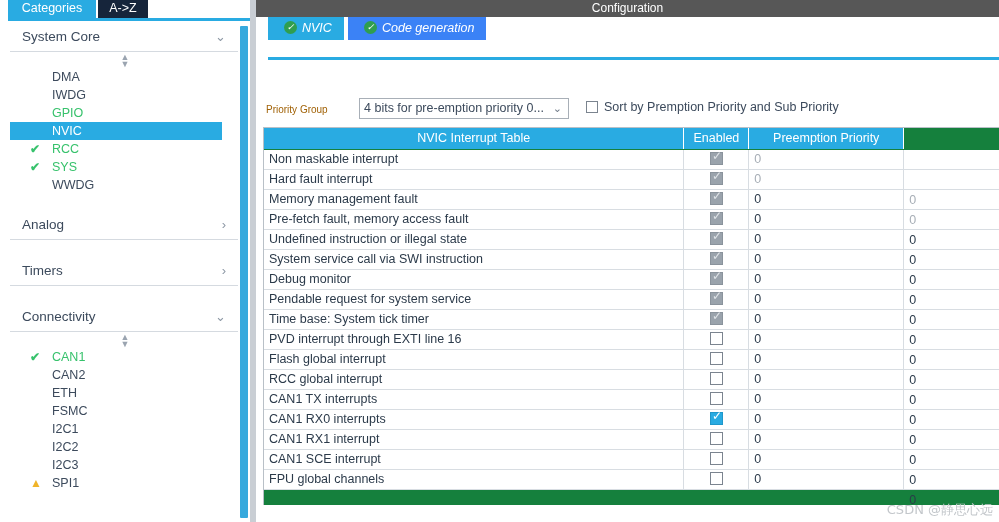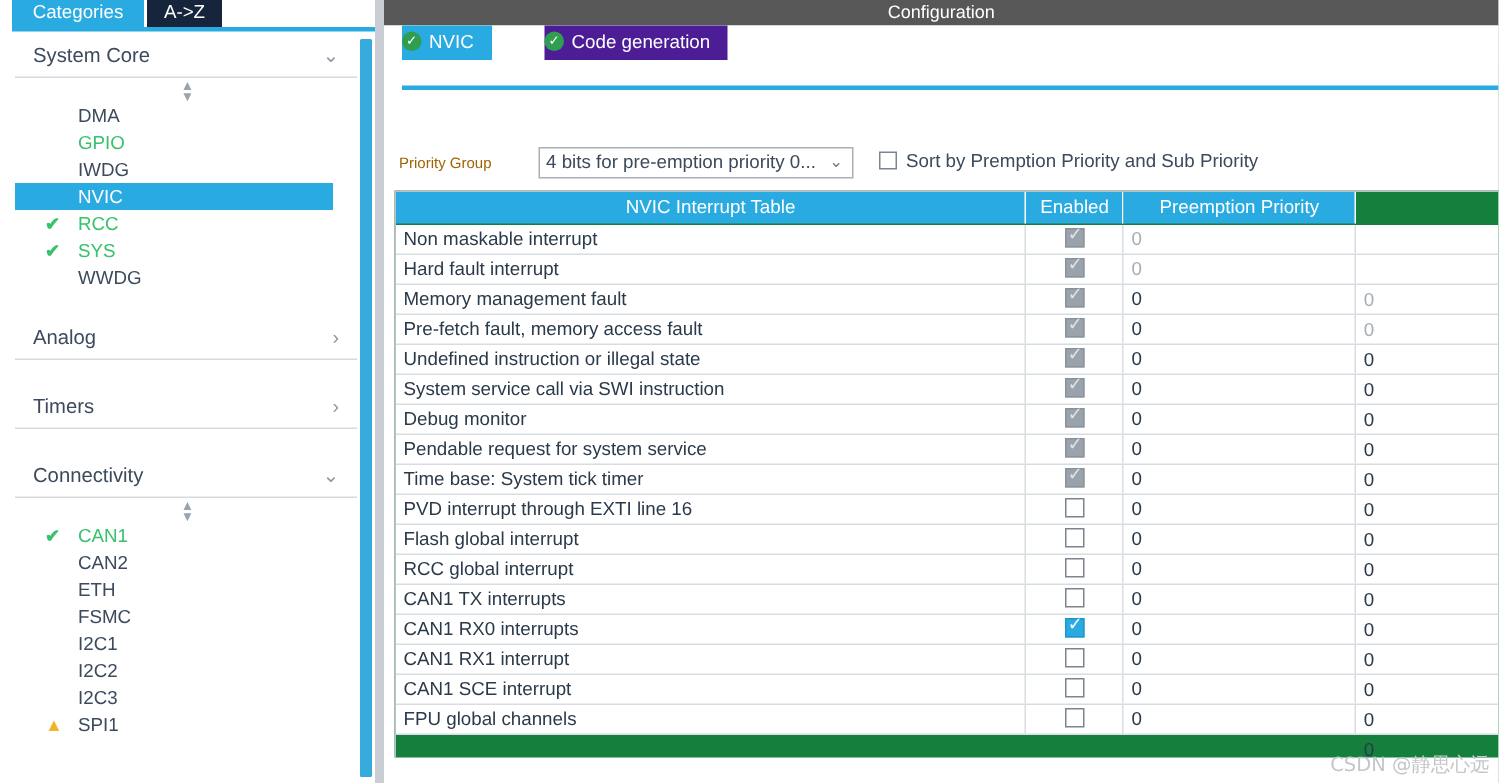--- a/index.html
+++ b/index.html
@@ -111,31 +111,31 @@
     position: absolute; left: 0; top: 0; width: 743px; height: 17px;
     background: #575757; color: #ffffff;
     font-size: 12px; text-align: center; line-height: 17px;
   }
   #tabbar {
     position: absolute; left: 0; top: 17px; width: 743px; height: 26px;
     background: #ffffff;
   }
   .cfg-tab {
     position: absolute; top: 0; height: 23px; line-height: 23px;
-    color: #ffffff; font-size: 12.5px; padding: 0 12px 0 0;
-    cursor: default; white-space: nowrap;
+    color: #ffffff; font-size: 12.5px; padding: 0 12px 0 16px;
+    cursor: default; white-space: nowrap; font-style: italic;
   }
   .cfg-tab .tick {
     display: inline-block; width: 13px; height: 13px; border-radius: 50%;
     background: #2f9e4f; color: #ffffff; font-size: 9px;
     line-height: 13px; text-align: center; margin-right: 5px;
     vertical-align: middle; position: relative; top: -1px;
   }
   #tab-nvic { left: 12px; background: #29abe2; }
-  #tab-codegen { left: 107px; background: #4c1d95; }
+  #tab-codegen { left: 92px; background: #3b82f6; }
   #tab-underline {
     position: absolute; left: 12px; top: 40px; width: 731px; height: 3px;
     background: #29abe2;
   }
 
   
   #controls { position: absolute; left: 0; top: 46px; width: 743px; height: 78px; }
   .ctl-label {
     position: absolute; font-size: 10px; color: #a16207; line-height: 20px;
   }
@@ -255,27 +255,27 @@
       </div>
       <div class="spinner">
         <div>▲</div>
           <div>▼</div>
       </div>
       <div class="item-list">
         <div class="item">
           <span class="mark"></span>
           <span>DMA</span>
         </div>
+        <div class="item">
+          <span class="mark"></span>
+          <span>IWDG</span>
+        </div>
         <div class="item green-label">
           <span class="mark"></span>
           <span>GPIO</span>
-        </div>
-        <div class="item">
-          <span class="mark"></span>
-          <span>IWDG</span>
         </div>
         <div class="item sel">
           <span class="mark"></span>
           <span>NVIC</span>
         </div>
         <div class="item ok">
           <span class="mark">✔</span>
           <span>RCC</span>
         </div>
         <div class="item ok">

